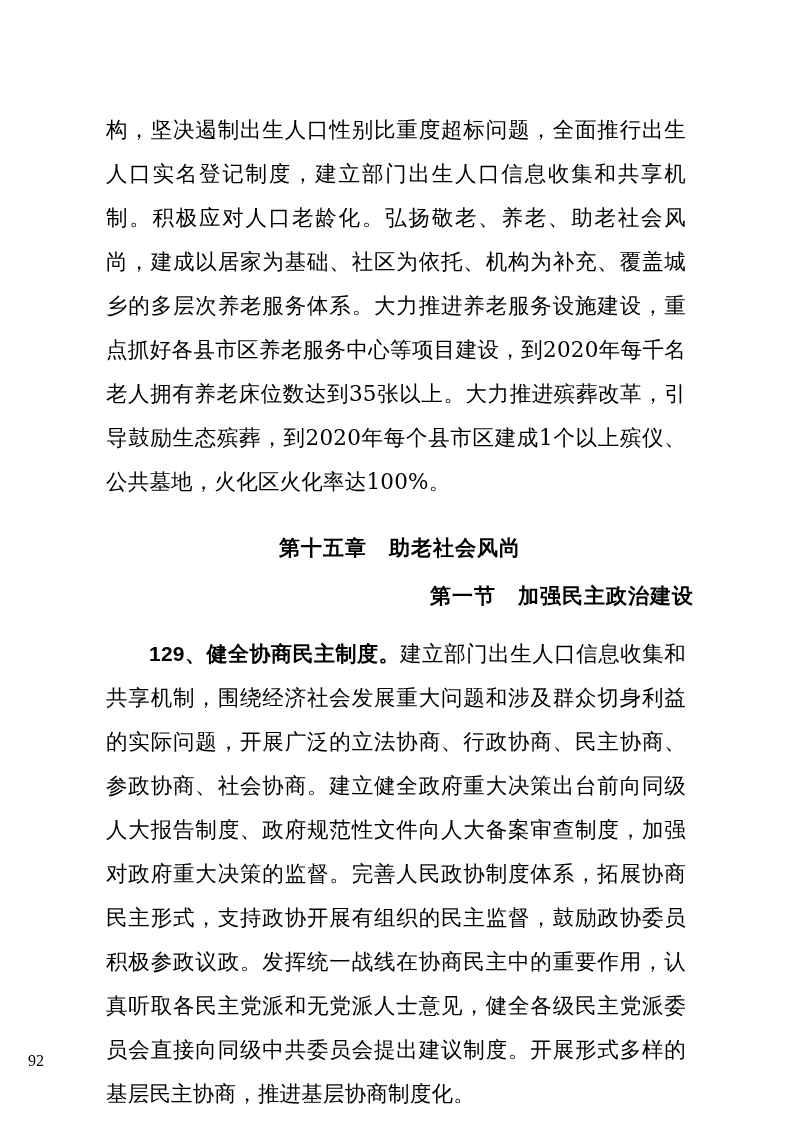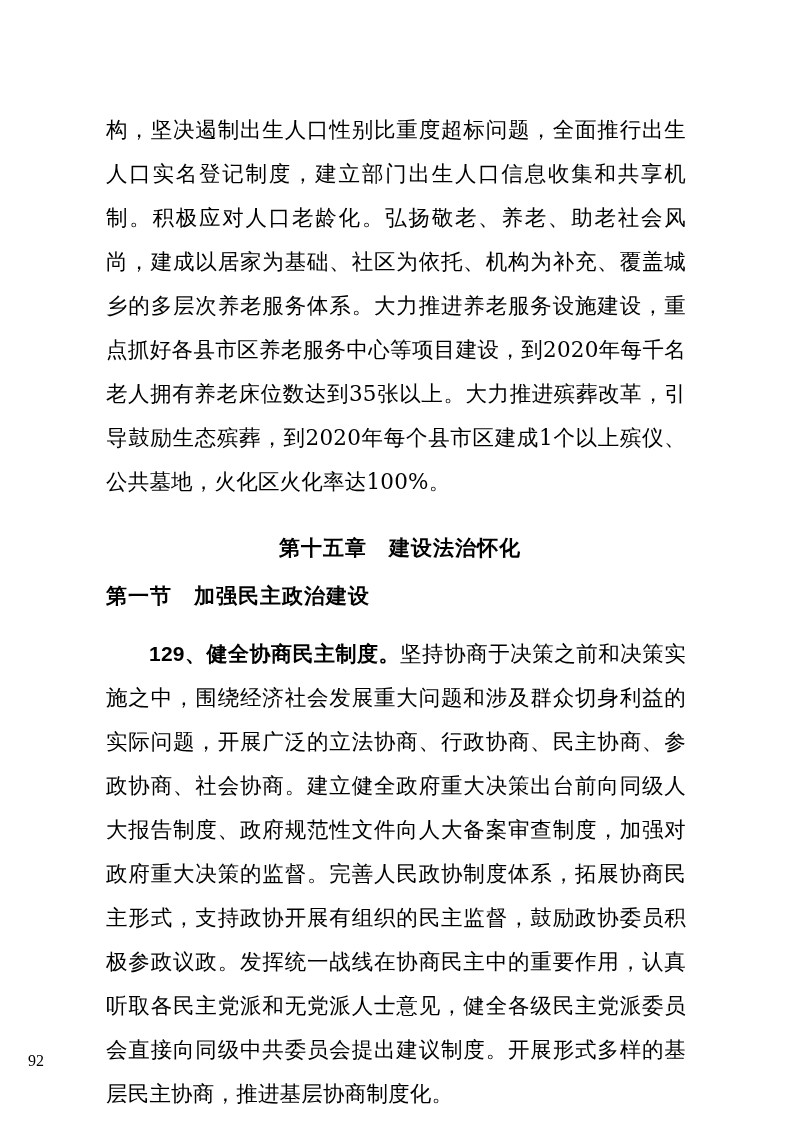--- a/index.html
+++ b/index.html
@@ -47,21 +47,21 @@
     line-height: 44px;
     text-align: center;
     font-weight: bold;
     font-family: "DejaVu Sans", "Liberation Sans", sans-serif;
     letter-spacing: 1px;
   }
   .section-title {
     margin: 4px 0 0 0;
     font-size: 21px;
     line-height: 44px;
-    text-align: left;
+    text-align: right;
     font-weight: bold;
     font-family: "DejaVu Sans", "Liberation Sans", sans-serif;
     letter-spacing: 1px;
   }
   .lead-run {
     font-weight: bold;
     font-family: Liberation Sans, sans-serif;
     font-size: 21px;
   }
   .para-gap {
@@ -80,25 +80,25 @@
 </style>
 </head>
 <body>
 
 <div class="page">
 
   <div class="content">
 
     <p class="body-para">构，坚决遏制出生人口性别比重度超标问题，全面推行出生人口实名登记制度，建立部门出生人口信息收集和共享机制。积极应对人口老龄化。弘扬敬老、养老、助老社会风尚，建成以居家为基础、社区为依托、机构为补充、覆盖城乡的多层次养老服务体系。大力推进养老服务设施建设，重点抓好各县市区养老服务中心等项目建设，到2020年每千名老人拥有养老床位数达到35张以上。大力推进殡葬改革，引导鼓励生态殡葬，到2020年每个县市区建成1个以上殡仪、公共墓地，火化区火化率达100%。</p>
 
-    <div class="chapter-title">第十五章　建设法治怀化</div>
+    <div class="chapter-title">第十五章　助老社会风尚</div>
 
     <div class="section-title">第一节　加强民主政治建设</div>
 
     <div class="para-gap"></div>
 
-    <p class="body-para indent"><span class="lead-run">129、健全协商民主制度。</span><span>坚持协商于决策之前和决策实施之中，围绕经济社会发展重大问题和涉及群众切身利益的实际问题，开展广泛的立法协商、行政协商、民主协商、参政协商、社会协商。建立健全政府重大决策出台前向同级人大报告制度、政府规范性文件向人大备案审查制度，加强对政府重大决策的监督。完善人民政协制度体系，拓展协商民主形式，支持政协开展有组织的民主监督，鼓励政协委员积极参政议政。发挥统一战线在协商民主中的重要作用，认真听取各民主党派和无党派人士意见，健全各级民主党派委员会直接向同级中共委员会提出建议制度。开展形式多样的基层民主协商，推进基层协商制度化。</span></p>
+    <p class="body-para indent"><span class="lead-run">129、健全协商民主制度。</span><span>建立部门出生人口信息收集和共享机制，围绕经济社会发展重大问题和涉及群众切身利益的实际问题，开展广泛的立法协商、行政协商、民主协商、参政协商、社会协商。建立健全政府重大决策出台前向同级人大报告制度、政府规范性文件向人大备案审查制度，加强对政府重大决策的监督。完善人民政协制度体系，拓展协商民主形式，支持政协开展有组织的民主监督，鼓励政协委员积极参政议政。发挥统一战线在协商民主中的重要作用，认真听取各民主党派和无党派人士意见，健全各级民主党派委员会直接向同级中共委员会提出建议制度。开展形式多样的基层民主协商，推进基层协商制度化。</span></p>
 
   </div>
 
   <div class="page-number">92</div>
 
 </div>
 
 </body></html>

